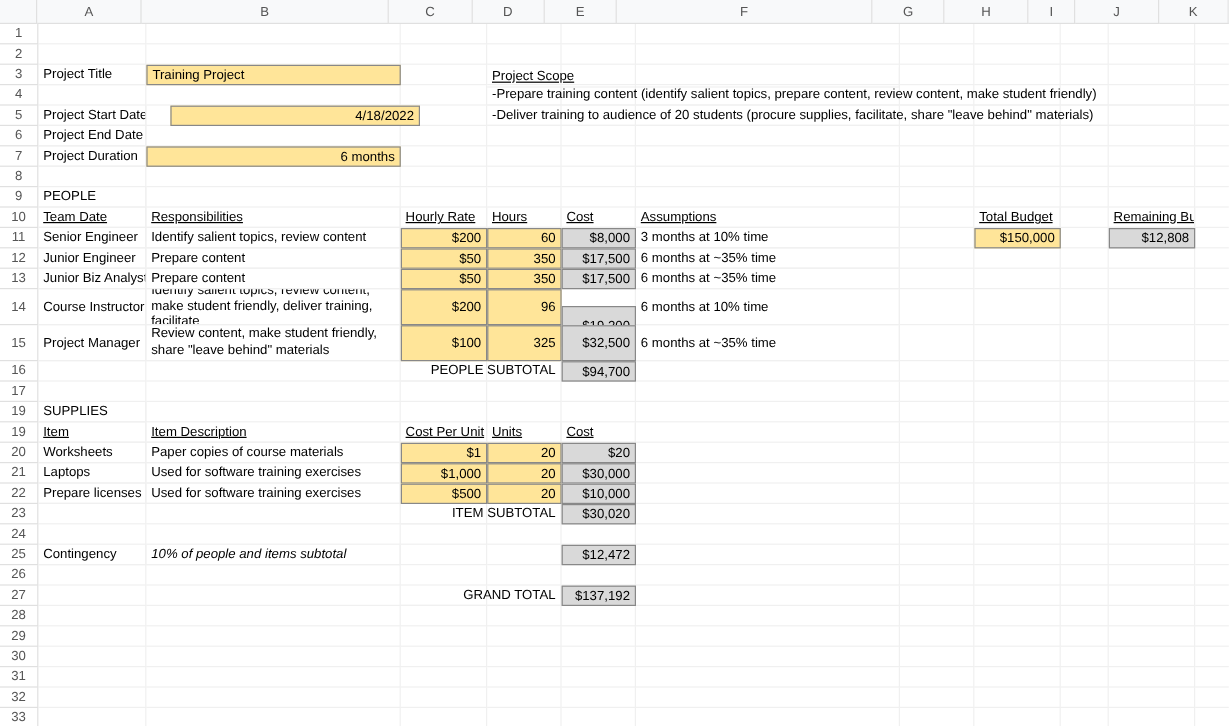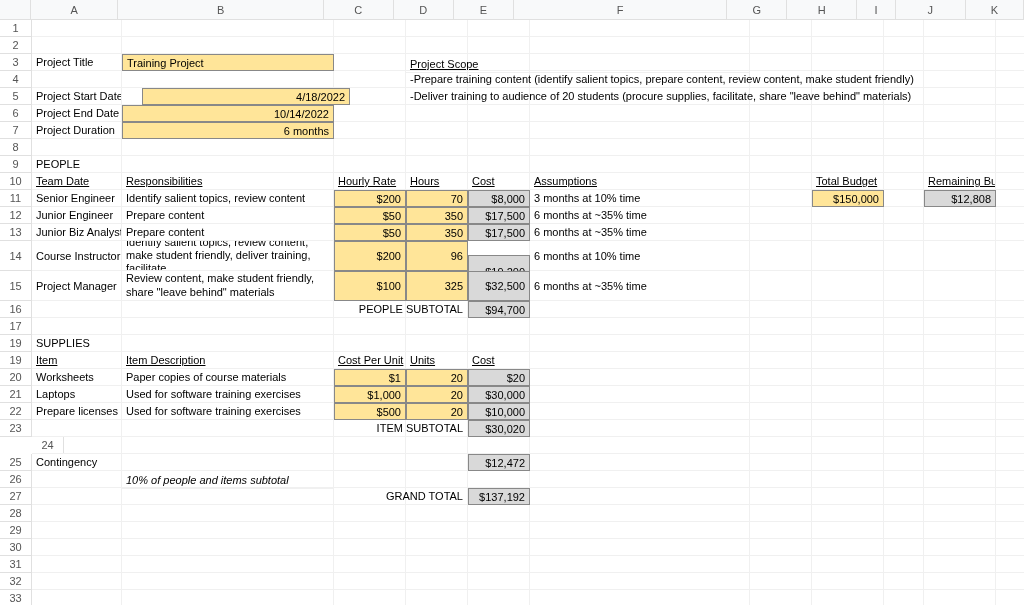--- a/index.html
+++ b/index.html
@@ -71,21 +71,21 @@
     display: flex;
     align-items: center;
     overflow: hidden;
     white-space: nowrap;
   }
   .underline { text-decoration: underline; }
   .yellow { background: #ffe599; }
   .grey { background: #d9d9d9; }
   .bordered { border: 1px solid #888 !important; }
   .right { justify-content: flex-end; text-align: right; }
-  .italic { font-style: italic; margin-top: 18px; }
+  .italic { font-style: italic; }
   .wrap { white-space: normal; line-height: 1.2; }
   .active-cell {
     outline: 2px solid #1a73e8;
     outline-offset: -1px;
     z-index: 5;
   }
 </style>
 </head>
 <body>
 
@@ -121,21 +121,21 @@
       <div class="rowhead" style="height: 30px;">14</div>
       <div class="rowhead" style="height: 30px;">15</div>
       <div class="rowhead" style="height: 17px;">16</div>
       <div class="rowhead" style="height: 17px;">17</div>
       <div class="rowhead" style="height: 17px;">19</div>
       <div class="rowhead" style="height: 17px;">19</div>
       <div class="rowhead" style="height: 17px;">20</div>
       <div class="rowhead" style="height: 17px;">21</div>
       <div class="rowhead" style="height: 17px;">22</div>
       <div class="rowhead" style="height: 17px;">23</div>
-      <div class="rowhead" style="height: 17px; margin-left: 32px;">24</div>
+      <div class="rowhead" style="height: 17px;">24</div>
       <div class="rowhead" style="height: 17px;">25</div>
       <div class="rowhead" style="height: 17px;">26</div>
       <div class="rowhead" style="height: 17px;">27</div>
       <div class="rowhead" style="height: 17px;">28</div>
       <div class="rowhead" style="height: 17px;">29</div>
       <div class="rowhead" style="height: 17px;">30</div>
       <div class="rowhead" style="height: 17px;">31</div>
       <div class="rowhead" style="height: 17px;">32</div>
       <div class="rowhead" style="height: 17px;">33</div>
     </div>
@@ -501,37 +501,36 @@
       <div class="cell" style="left: 718px; top: 570px; width: 62px; height: 17px;"></div>
       <div class="cell" style="left: 780px; top: 570px; width: 72px; height: 17px;"></div>
       <div class="cell" style="left: 852px; top: 570px; width: 40px; height: 17px;"></div>
       <div class="cell" style="left: 892px; top: 570px; width: 72px; height: 17px;"></div>
       <div class="cell" style="left: 964px; top: 570px; width: 60px; height: 17px;"></div>
       <div class="cell " style="left: 0px; top: 34px; width: 90px; height: 17px;">Project Title</div>
       <div class="cell yellow bordered" style="left: 90px; top: 34px; width: 212px; height: 17px;">Training Project</div>
       <div class="cell " style="left: 0px; top: 68px; width: 90px; height: 17px;">Project Start Date</div>
       <div class="cell yellow bordered right" style="left: 90px; top: 68px; width: 208px; height: 17px; margin-left: 20px;">4/18/2022</div>
       <div class="cell " style="left: 0px; top: 85px; width: 90px; height: 17px;">Project End Date</div>
-      <div class="cell yellow bordered right" style="left: 90px; top: 85px; width: 212px; height: 17px;">10/14/2022</div>
       <div class="cell " style="left: 0px; top: 102px; width: 90px; height: 17px;">Project Duration</div>
       <div class="cell yellow bordered right" style="left: 90px; top: 102px; width: 212px; height: 17px;">6 months</div>
       <div class="cell underline" style="left: 374px; top: 36px; width: 344px; height: 17px;">Project Scope</div>
       <div class="cell " style="left: 374px; top: 51px; width: 650px; height: 17px;">-Prepare training content (identify salient topics, prepare content, review content, make student friendly)</div>
       <div class="cell " style="left: 374px; top: 68px; width: 650px; height: 17px;">-Deliver training to audience of 20 students (procure supplies, facilitate, share "leave behind" materials)</div>
       <div class="cell " style="left: 0px; top: 136px; width: 90px; height: 17px;">PEOPLE</div>
       <div class="cell underline" style="left: 0px; top: 153px; width: 90px; height: 17px;">Team Date</div>
       <div class="cell underline" style="left: 90px; top: 153px; width: 212px; height: 17px;">Responsibilities</div>
       <div class="cell underline" style="left: 302px; top: 153px; width: 72px; height: 17px;">Hourly Rate</div>
       <div class="cell underline" style="left: 374px; top: 153px; width: 62px; height: 17px;">Hours</div>
       <div class="cell underline" style="left: 436px; top: 153px; width: 62px; height: 17px;">Cost</div>
       <div class="cell underline" style="left: 498px; top: 153px; width: 220px; height: 17px;">Assumptions</div>
       <div class="cell " style="left: 0px; top: 170px; width: 90px; height: 17px;">Senior Engineer</div>
       <div class="cell " style="left: 90px; top: 170px; width: 212px; height: 17px;">Identify salient topics, review content</div>
       <div class="cell yellow bordered right" style="left: 302px; top: 170px; width: 72px; height: 17px;">$200</div>
-      <div class="cell yellow bordered right" style="left: 374px; top: 170px; width: 62px; height: 17px;">70</div>
+      <div class="cell yellow bordered right" style="left: 374px; top: 170px; width: 62px; height: 17px;">60</div>
       <div class="cell grey bordered right" style="left: 436px; top: 170px; width: 62px; height: 17px;">$8,000</div>
       <div class="cell " style="left: 498px; top: 170px; width: 220px; height: 17px;">3 months at 10% time</div>
       <div class="cell " style="left: 0px; top: 187px; width: 90px; height: 17px;">Junior Engineer</div>
       <div class="cell " style="left: 90px; top: 187px; width: 212px; height: 17px;">Prepare content</div>
       <div class="cell yellow bordered right" style="left: 302px; top: 187px; width: 72px; height: 17px;">$50</div>
       <div class="cell yellow bordered right" style="left: 374px; top: 187px; width: 62px; height: 17px;">350</div>
       <div class="cell grey bordered right" style="left: 436px; top: 187px; width: 62px; height: 17px;">$17,500</div>
       <div class="cell " style="left: 498px; top: 187px; width: 220px; height: 17px;">6 months at ~35% time</div>
       <div class="cell " style="left: 0px; top: 204px; width: 90px; height: 17px;">Junior Biz Analyst</div>
       <div class="cell " style="left: 90px; top: 204px; width: 212px; height: 17px;">Prepare content</div>

